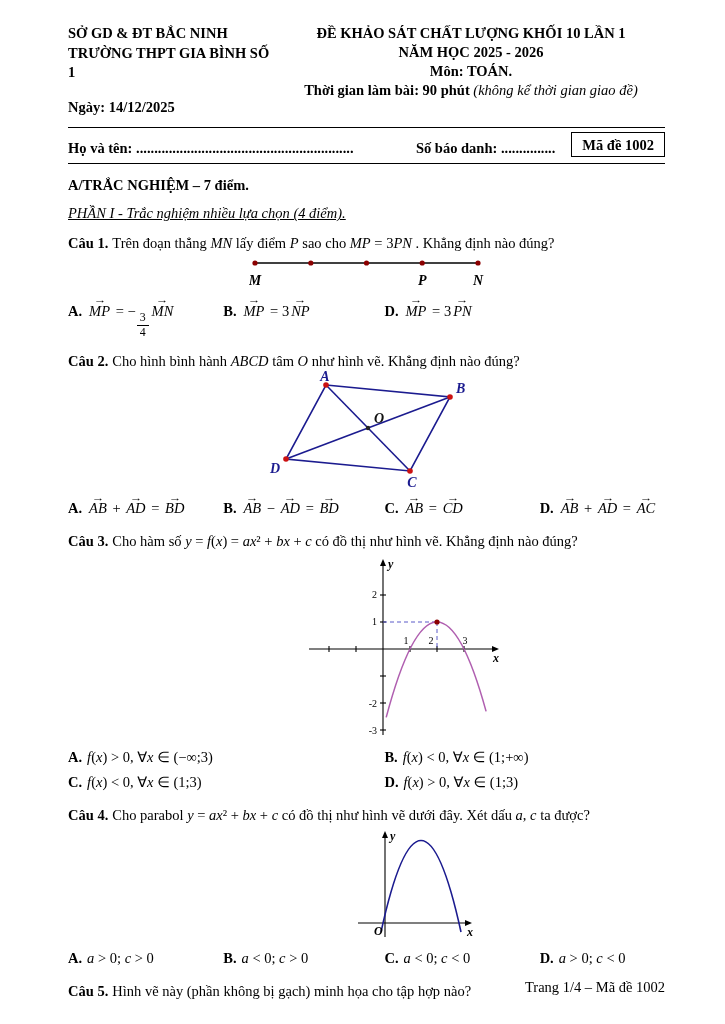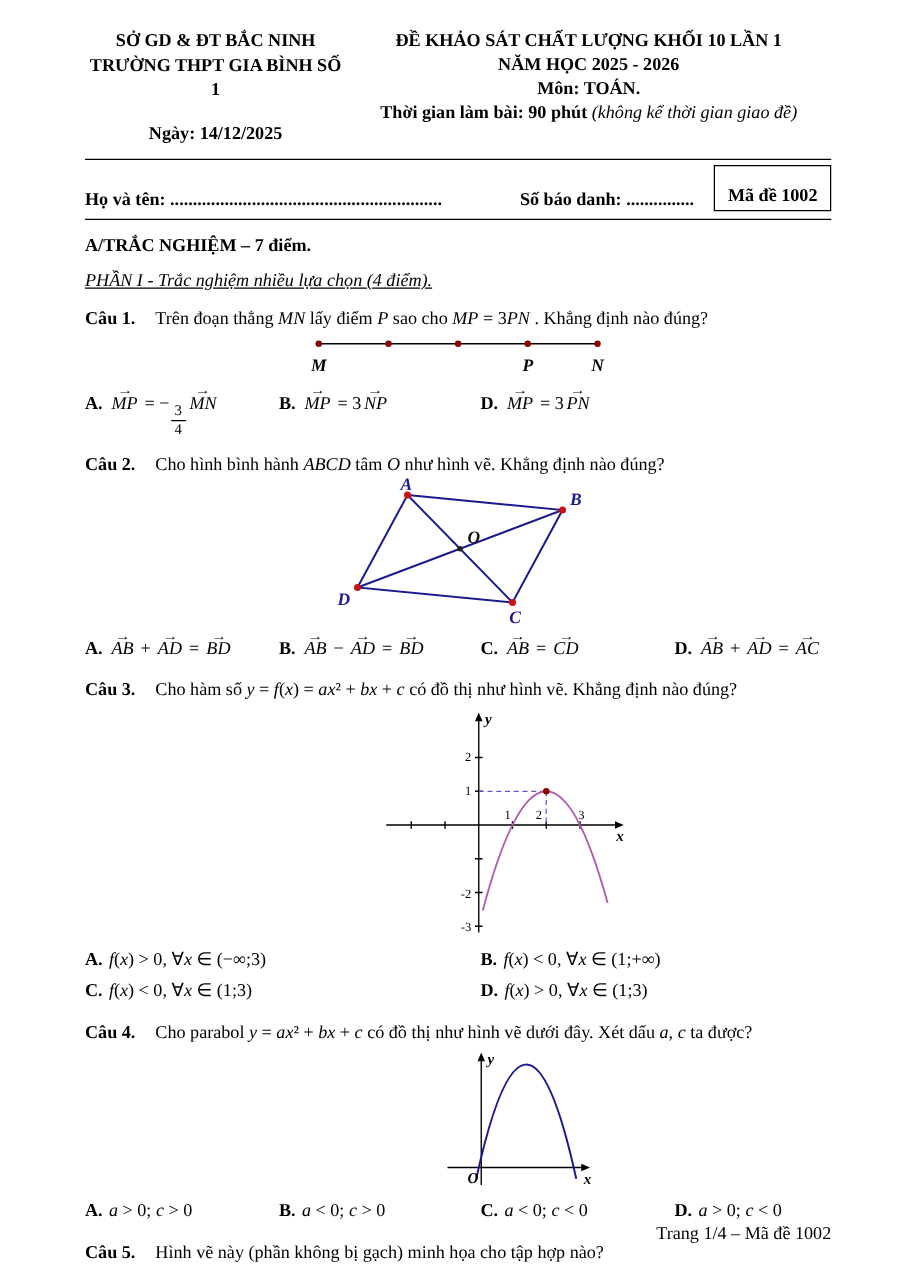--- a/index.html
+++ b/index.html
@@ -1,32 +1,32 @@
 <!DOCTYPE html>
 <html><head>
 <meta charset="utf-8">
 <style>
 *{margin:0;padding:0;box-sizing:border-box}
 html,body{background:#fff}
 body{width:725px;height:1024px;overflow:hidden;position:relative;
   font-family:"Liberation Serif",serif;color:#000;font-size:14.5px}
 .page{padding:24px 60px 0 68px}
 .hdr{display:flex}
-.hdr-left{width:35%;text-align:center;font-weight:bold;line-height:1.35}
+.hdr-left{width:35%;text-align:left;font-weight:bold;line-height:1.35}
 .hdr-left .date{margin-top:15px}
 .hdr-right{flex:1;text-align:center;font-weight:bold;line-height:1.32}
 .hdr-right .l4 i{font-weight:normal}
 .rule{border-top:1.5px solid #000;margin-top:10px}
 .info-row{display:flex;align-items:flex-end;font-weight:bold;padding:4px 0}
 .info-name{flex:1}
-.code-box{border:1.6px solid #000;padding:16px 10px 2px;margin-left:16px;white-space:nowrap}
+.code-box{border:1.6px solid #000;padding:4px 10px 2px;margin-left:16px;white-space:nowrap}
 .sec-a{margin-top:13px;font-weight:bold}
 .sec-p1{margin-top:11px;font-weight:normal;font-style:italic;text-decoration:underline}
 .q{margin-top:11px;line-height:1.4}
-.q .qlab{font-weight:bold;margin-right:16px}
+.q .qlab{font-weight:bold;margin-right:4px}
 .opts{display:grid;grid-template-columns:26% 27% 26% 21%;margin-top:10px;line-height:1.55}
 .opts2{display:grid;grid-template-columns:53% 47%;row-gap:3px;margin-top:9px;line-height:1.55}
 .opt b{margin-right:5px}
 .vec{display:inline-block;position:relative;font-style:italic;margin:0 2px;line-height:1.2}
 .vec::before{content:"→";position:absolute;left:50%;top:-0.8em;
   transform:translateX(-50%) scaleX(1.4);font-size:0.62em;font-style:normal}
 .frac{display:inline-flex;flex-direction:column;align-items:center;
   vertical-align:-0.5em;font-size:0.82em;line-height:1.15;margin:0 1px}
 .frac .fn{border-bottom:1px solid #000;padding:0 3px}
 .center{text-align:center}

